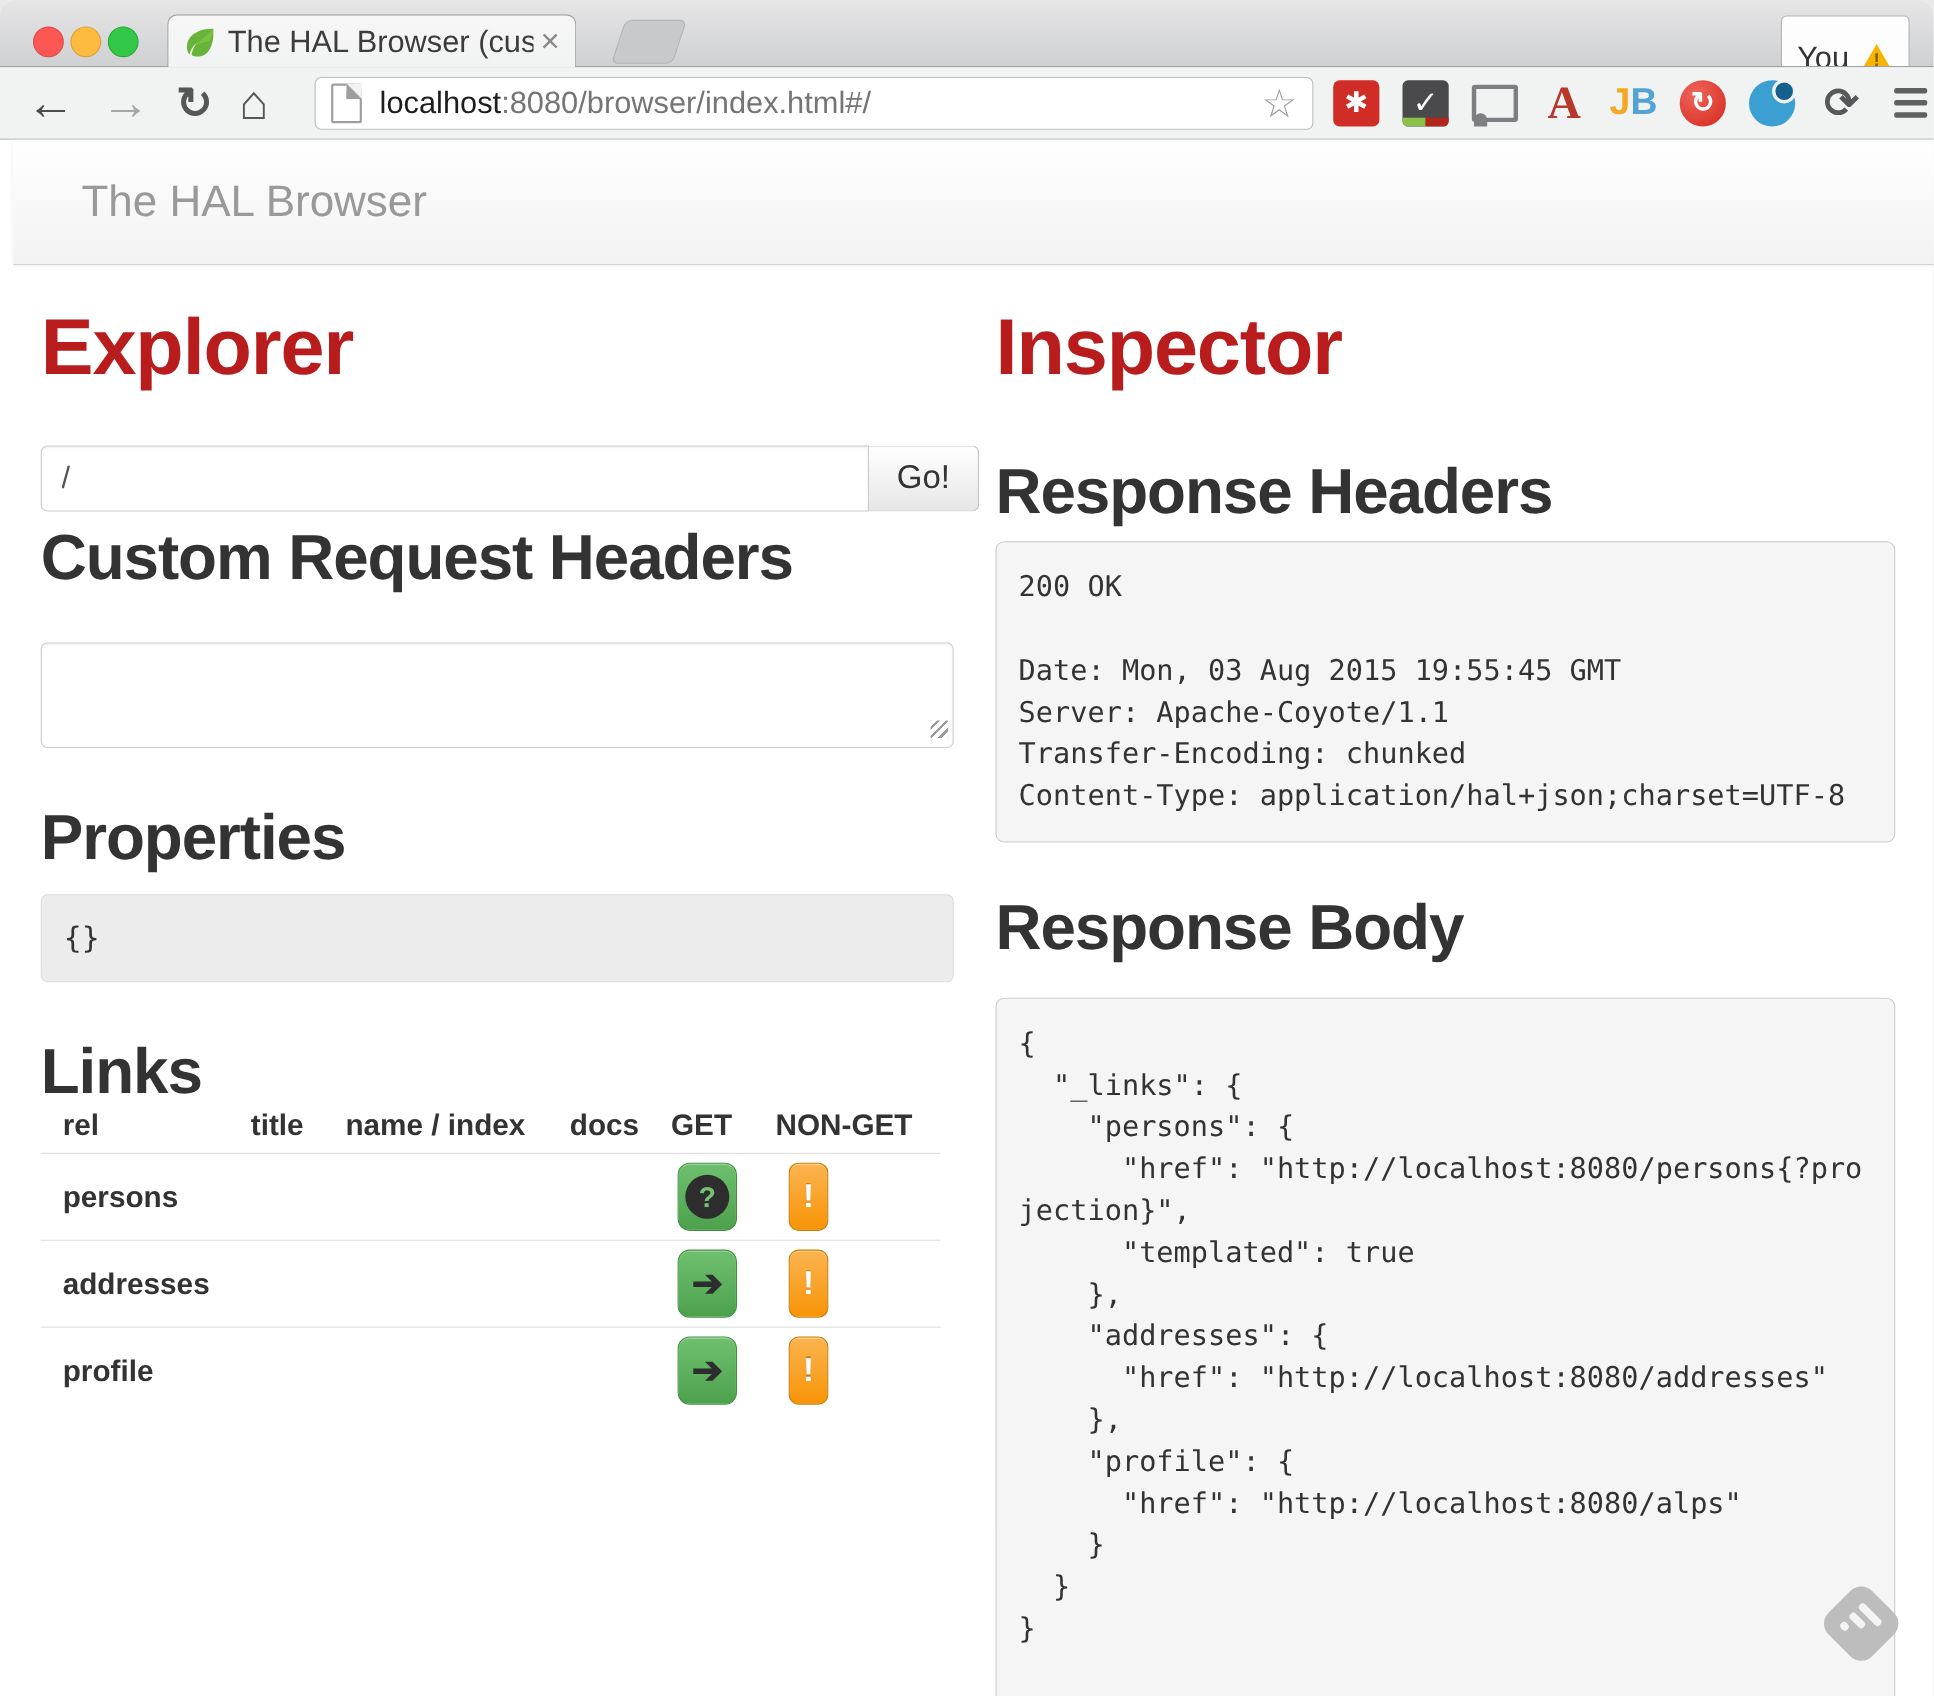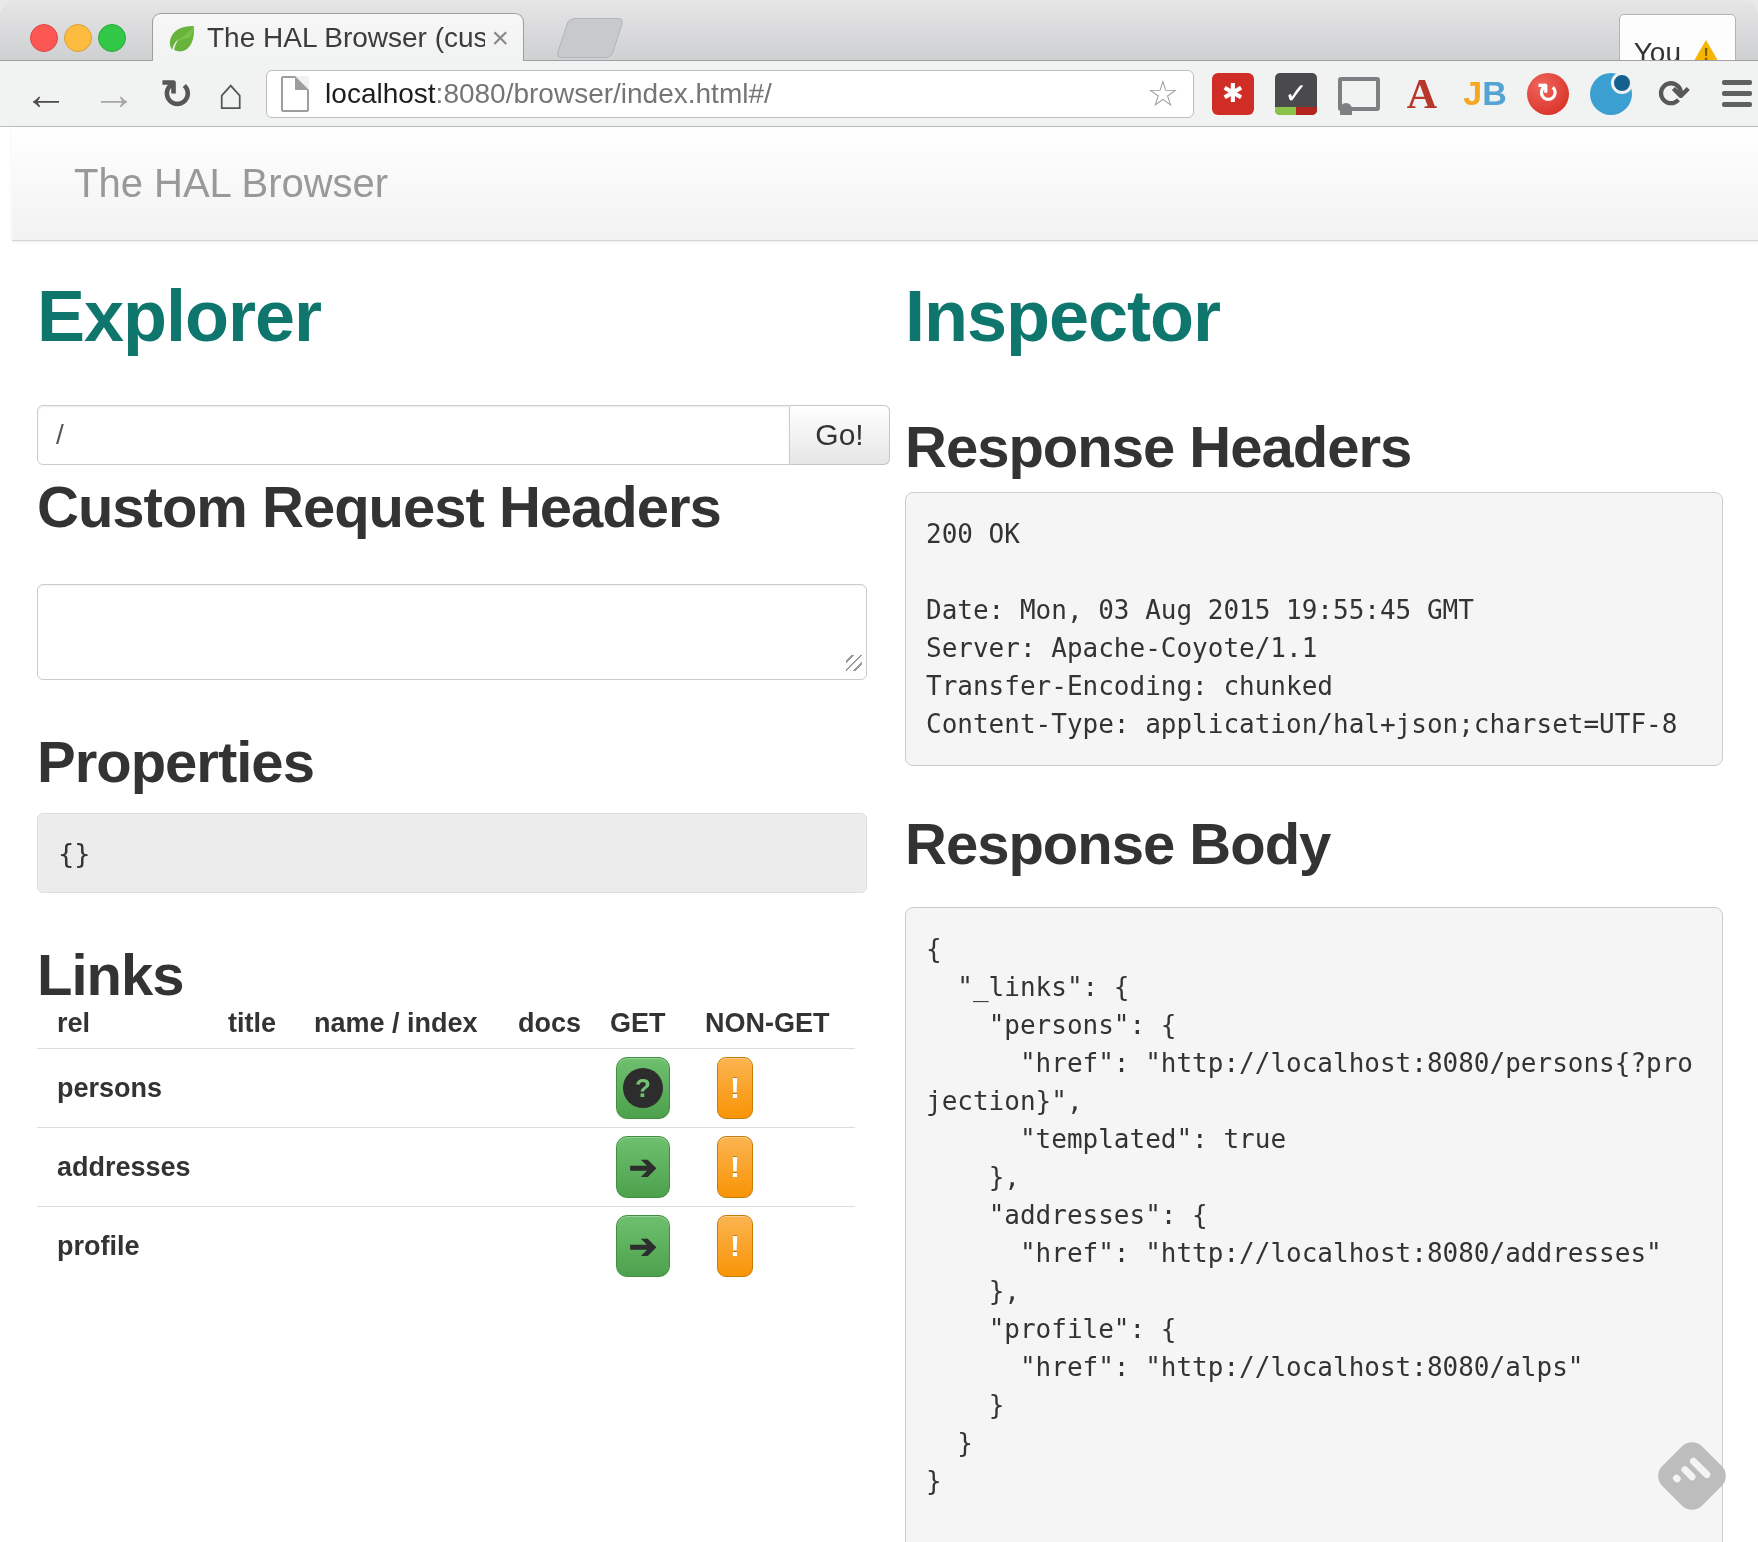--- a/index.html
+++ b/index.html
@@ -30,21 +30,21 @@
 
   
   .toolbar{position:absolute;top:60px;left:0;width:100%;height:67px;background:#f1f2f2;
            border-top:1px solid #a2a2a4;border-bottom:1px solid #bcbcbc;box-sizing:border-box;
            display:flex;align-items:center;}
   .navbtn{font-weight:bold;margin-left:24px;}
   .navbtn.back{font-size:44px;color:#4c4c4c;}
   .navbtn.fwd{font-size:44px;color:#a6a6a6;}
   .navbtn.reload{font-size:40px;color:#565656;}
   .navbtn.home{font-size:44px;color:#565656;}
-  .urlbar{margin-left:22px;width:930px;height:48px;background:#fff;border:1px solid #bdbdbd;
+  .urlbar{margin-left:42px;width:930px;height:48px;background:#fff;border:1px solid #bdbdbd;
           border-radius:6px;display:flex;align-items:center;padding:0 14px;box-sizing:border-box;}
   .page-ico{width:24px;height:32px;background:#fff;border:2px solid #9e9ea0;border-radius:2px;position:relative;margin-right:16px;}
   .page-ico::after{content:"";position:absolute;right:-2px;top:-2px;border:7px solid #f1f2f2;
                    border-left-color:#9e9ea0;border-bottom-color:#9e9ea0;}
   .url-text{flex:1;font-size:28px;white-space:nowrap;overflow:hidden;}
   .url-host{color:#1d1d1f;}
   .url-rest{color:#757575;}
   .star{font-size:36px;color:#9e9ea2;margin-left:8px;}
   .exts{display:flex;align-items:center;gap:21px;margin-left:18px;}
   .ext{width:42px;height:42px;display:flex;align-items:center;justify-content:center;}
@@ -69,21 +69,21 @@
   
   .site-nav{position:absolute;top:127px;left:12px;width:100%;height:114px;
             background:linear-gradient(#ffffff,#f2f2f2);border-bottom:1px solid #d4d4d4;
             box-shadow:0 1px 4px rgba(0,0,0,.065);box-sizing:border-box;}
   .brand{position:absolute;left:62px;top:0;line-height:112px;font-size:40px;color:#999;}
 
   
   .main{position:absolute;top:241px;left:0;width:100%;}
   .col-left{position:absolute;left:37px;top:0;width:853px;}
   .col-right{position:absolute;left:905px;top:0;width:818px;}
-  h1{font-size:72px;font-weight:bold;color:#0f766e;margin:34px 0 0;letter-spacing:-1px;}
+  h1{font-size:72px;font-weight:bold;color:#b91c1c;margin:34px 0 0;letter-spacing:-1px;}
   h2{font-size:58px;font-weight:bold;color:#333;margin:0;letter-spacing:-1px;}
 
   .addr-group{display:flex;margin-top:48px;width:853px;height:60px;box-sizing:border-box;}
   .addr-input{width:753px;height:60px;box-sizing:border-box;border:1px solid #ccc;border-radius:6px 0 0 6px;
               padding:0 18px;font-size:28px;color:#555;font-family:"Liberation Sans",sans-serif;
               box-shadow:inset 0 1px 2px rgba(0,0,0,.08);outline:none;}
   .go-btn{width:100px;height:60px;box-sizing:border-box;border:1px solid #c5c5c5;border-left:none;
           border-radius:0 6px 6px 0;background:linear-gradient(#ffffff,#e6e6e6);
           font-size:30px;color:#333;font-family:"Liberation Sans",sans-serif;}
   .h2-crh{margin-top:8px;}

